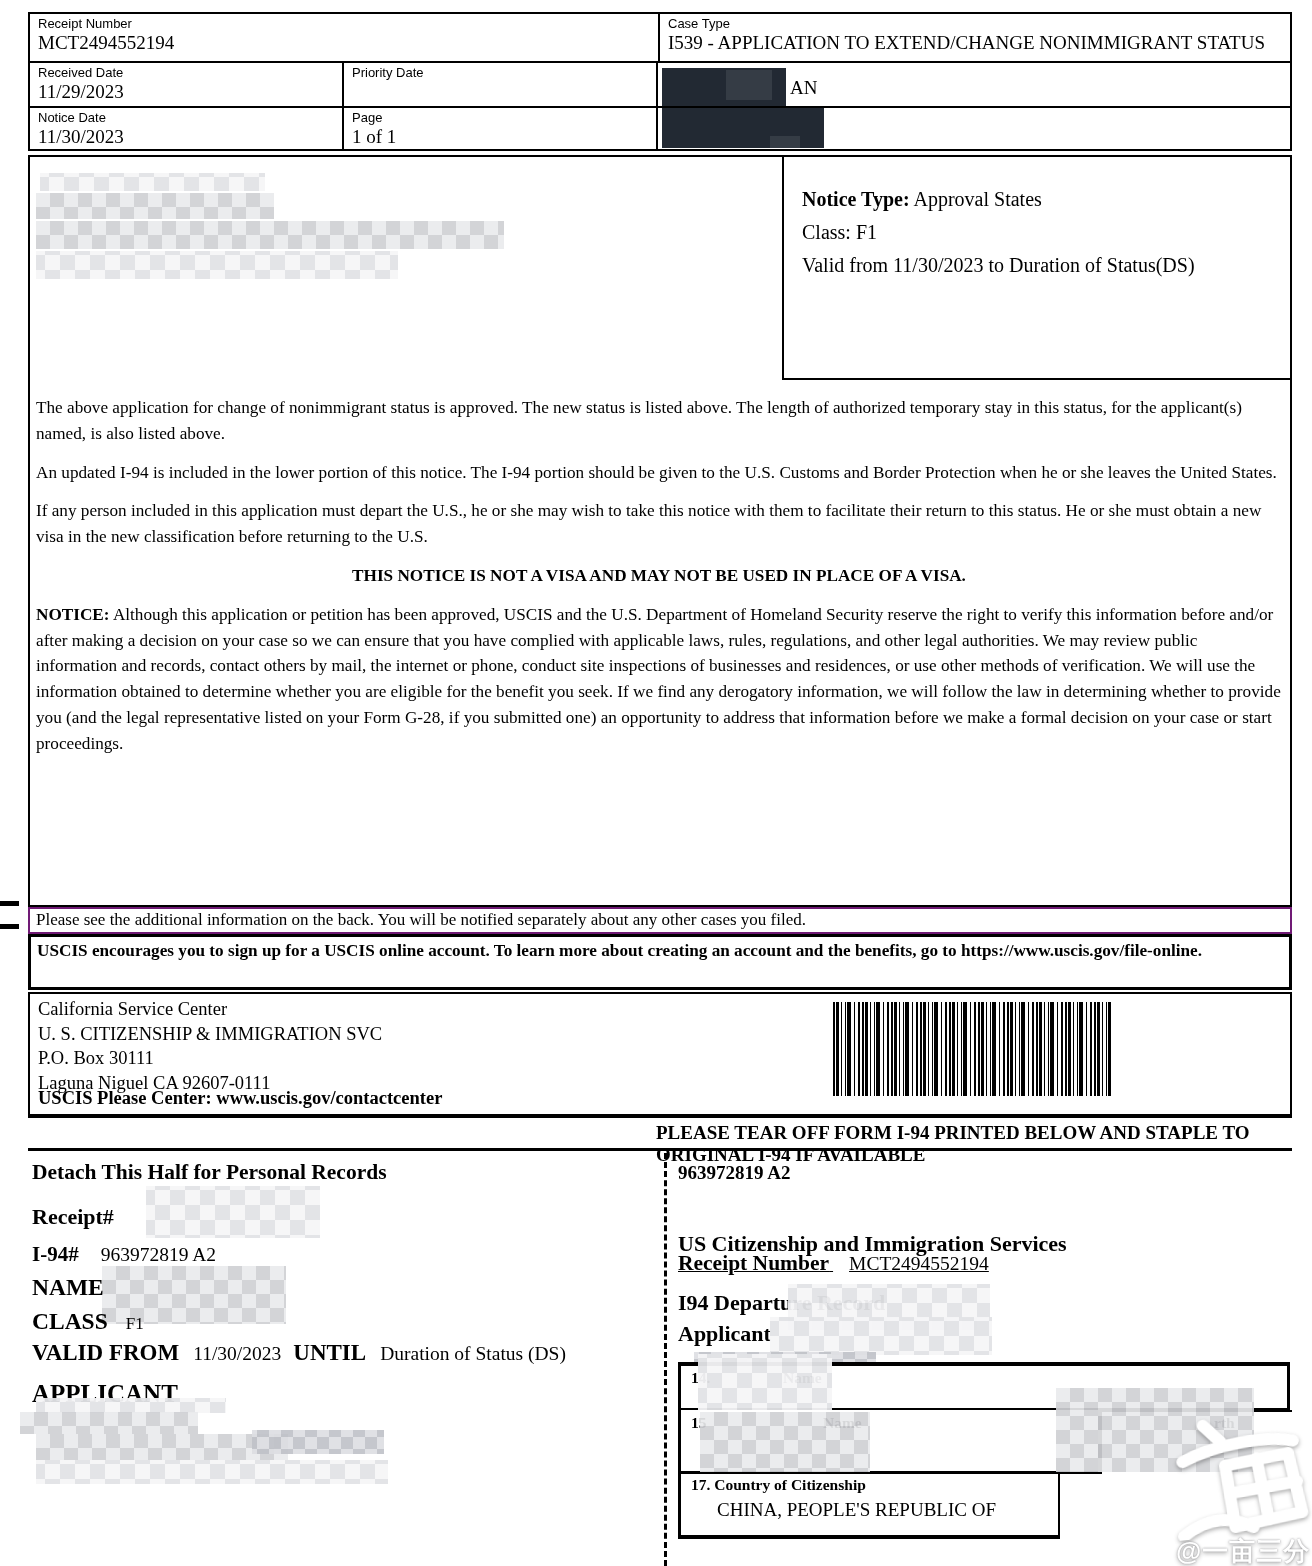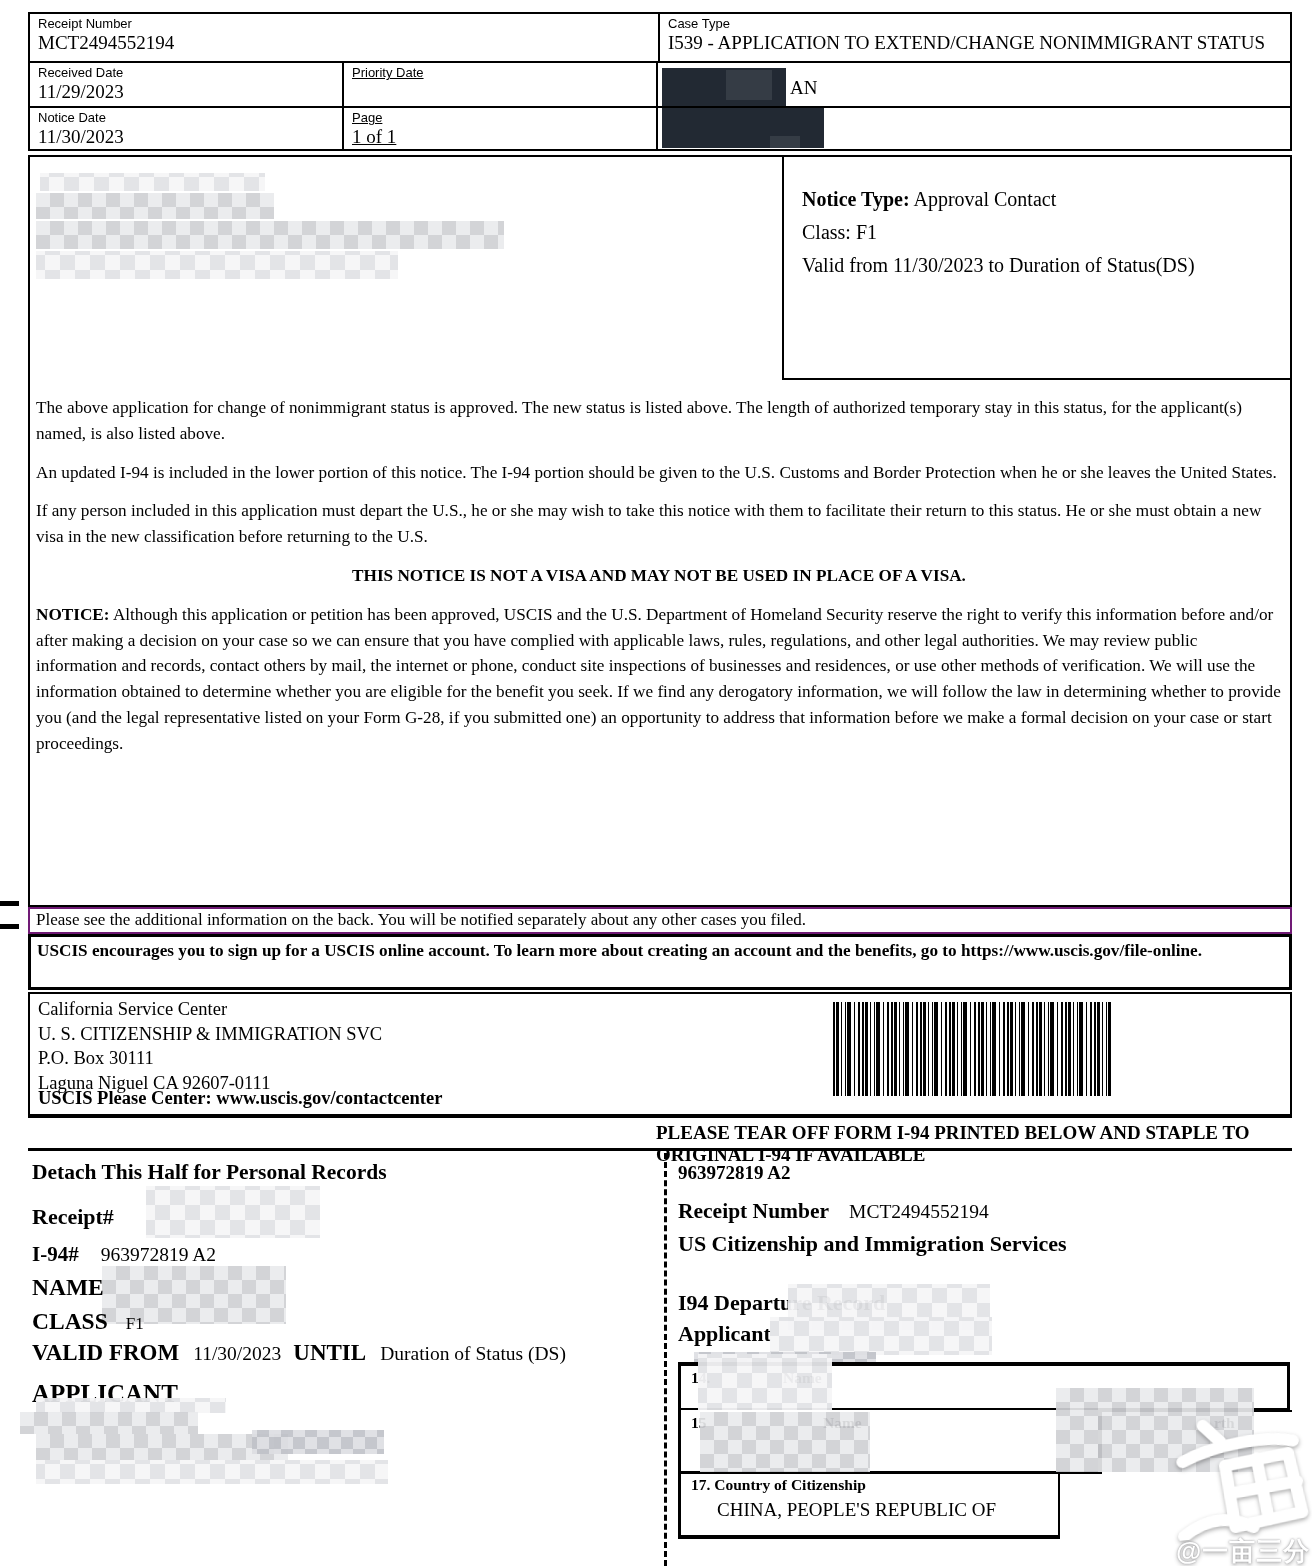--- a/index.html
+++ b/index.html
@@ -6,21 +6,21 @@
   #page{position:relative;width:1312px;height:1566px;background:#ffffff;color:#000;
         font-family:"Liberation Serif","DejaVu Serif",serif;overflow:hidden;}
   .abs{position:absolute;box-sizing:border-box;}
   
   .htable{position:absolute;left:28px;top:12px;width:1264px;border:2px solid #000;box-sizing:border-box;}
   .hrow{display:flex;box-sizing:border-box;}
   .hrow + .hrow{border-top:2px solid #000;}
   .r1{height:47px;} .r2{height:45px;} .r3{height:43px;}
   .hcell{box-sizing:border-box;padding:2px 8px;position:relative;overflow:visible;}
   .hcell + .hcell{border-left:2px solid #000;}
-  .w1{width:312px;} .w2{width:314px;text-decoration:underline;} .wwide{width:628px;} .wrest{flex:1;}
+  .w1{width:312px;} .w2{width:314px;} .wwide{width:628px;} .wrest{flex:1;}
   .lbl{display:block;font-family:"Liberation Sans","DejaVu Sans",sans-serif;font-size:13px;line-height:1.25;}
   .val{display:block;font-size:19px;line-height:1.15;}
   
   .mainbox{position:absolute;left:28px;top:155px;width:1264px;height:752px;border:2px solid #000;box-sizing:border-box;}
   .noticecell{position:absolute;left:752px;top:0;width:508px;height:223px;border-left:2px solid #000;border-bottom:2px solid #000;box-sizing:border-box;padding:26px 10px 0 18px;}
   .nline{font-size:20px;line-height:33px;}
   .bodytext{position:absolute;left:6px;top:238px;width:1246px;font-size:17.2px;line-height:1.5;}
   .bodytext p{margin:0 0 13px 0;}
   .centerbold{text-align:center;font-weight:bold;margin:2px 0 12px 0;}
   
@@ -91,21 +91,21 @@
   <div class="mainbox">
 
     <div class="abs pix-light" style="left:10px;top:16px;width:225px;height:18px;"></div>
     <div class="abs pix" style="left:6px;top:36px;width:238px;height:26px;"></div>
     <div class="abs pix" style="left:6px;top:64px;width:468px;height:28px;"></div>
     <div class="abs pix-light" style="left:6px;top:94px;width:362px;height:28px;"></div>
 
     <div class="noticecell">
       <div class="nline">
         <span class="b-bold">Notice Type:</span>
-        <span>Approval Contact</span>
+        <span>Approval States</span>
       </div>
       <div class="nline">Class: F1</div>
       <div class="nline">Valid from 11/30/2023 to Duration of Status(DS)</div>
     </div>
 
     <div class="bodytext">
       <p>The above application for change of nonimmigrant status is approved. The new status is listed above. The length of authorized temporary stay in this status, for the applicant(s) named, is also listed above.</p>
       <p>An updated I-94 is included in the lower portion of this notice. The I-94 portion should be given to the U.S. Customs and Border Protection when he or she leaves the United States.</p>
       <p>If any person included in this application must depart the U.S., he or she may wish to take this notice with them to facilitate their return to this status. He or she must obtain a new visa in the new classification before returning to the U.S.</p>
       <p class="centerbold">THIS NOTICE IS NOT A VISA AND MAY NOT BE USED IN PLACE OF A VISA.</p>
@@ -156,21 +156,21 @@
     <span style="font-size:19.5px;margin-left:10px;">Duration of Status (DS)</span>
   </div>
   <div class="abs b-bold" style="left:32px;top:1380px;font-size:25px;">APPLICANT</div>
   <div class="abs pix-light" style="left:36px;top:1398px;width:190px;height:15px;"></div>
   <div class="abs pix" style="left:20px;top:1412px;width:178px;height:22px;"></div>
   <div class="abs pix" style="left:36px;top:1434px;width:252px;height:26px;"></div>
   <div class="abs pix-mid" style="left:252px;top:1430px;width:132px;height:24px;"></div>
   <div class="abs pix-light" style="left:36px;top:1460px;width:352px;height:24px;"></div>
 
   <div class="abs b-bold" style="left:678px;top:1162px;font-size:19px;">963972819 A2</div>
-  <div class="abs" style="left:678px;top:1199px;">
+  <div class="abs" style="left:678px;top:1251px;text-decoration:underline;">
     <span class="b-bold" style="font-size:21.5px;">Receipt Number</span>
     <span style="font-size:19.5px;margin-left:16px;">MCT2494552194</span>
   </div>
   <div class="abs b-bold" style="left:678px;top:1231px;font-size:22px;">US Citizenship and Immigration Services</div>
   <div class="abs b-bold" style="left:678px;top:1290px;font-size:22px;">I94 Departure Record</div>
   <div class="abs pix-light" style="left:788px;top:1284px;width:202px;height:46px;"></div>
   <div class="abs b-bold" style="left:678px;top:1321px;font-size:22px;">Applicant</div>
   <div class="abs pix-light" style="left:770px;top:1317px;width:222px;height:38px;"></div>
   <div class="abs pix-mid" style="left:694px;top:1352px;width:182px;height:13px;"></div>
 

